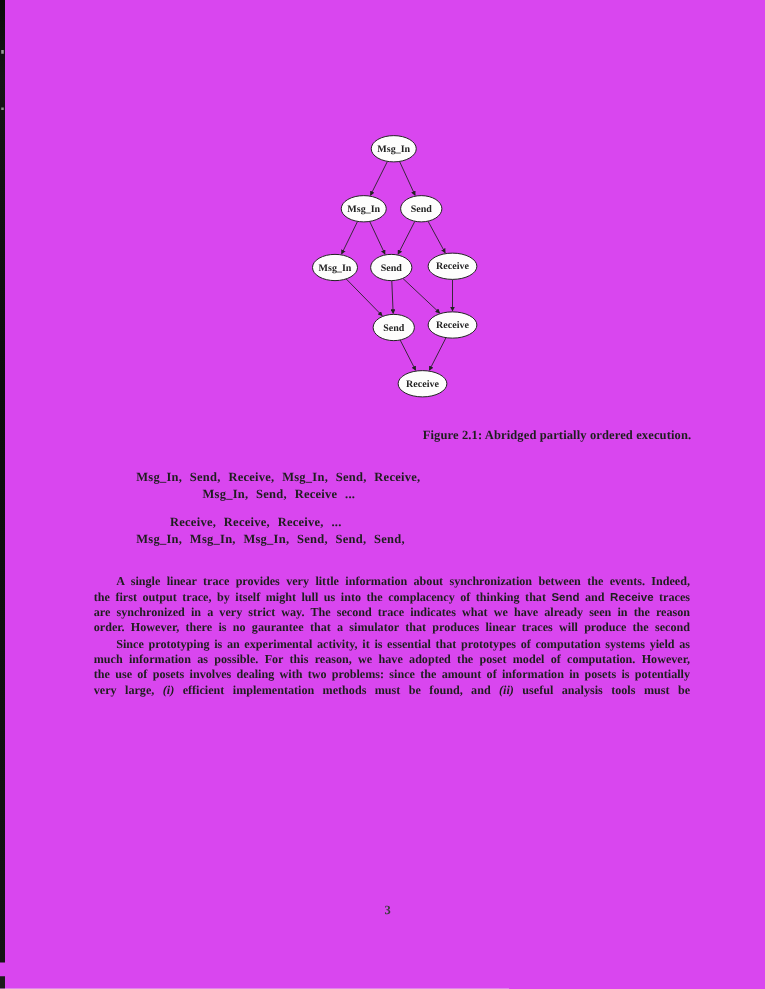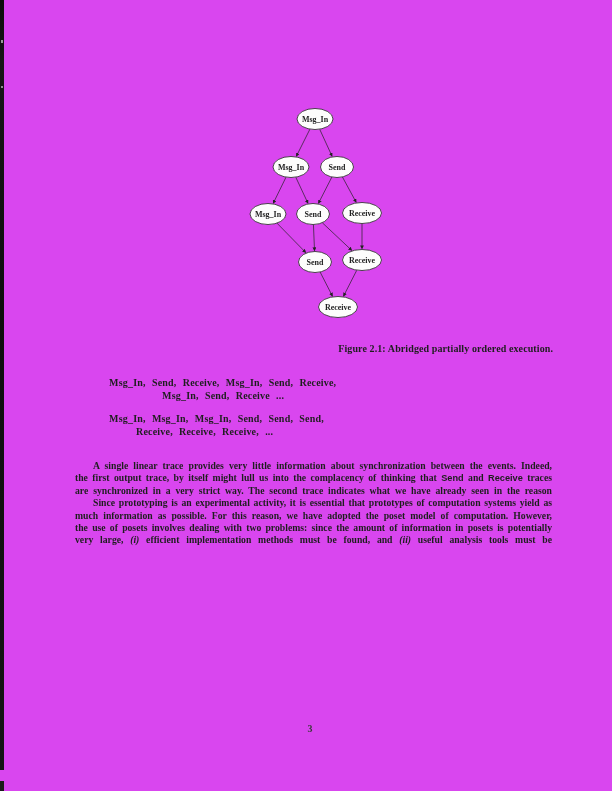--- a/index.html
+++ b/index.html
@@ -115,30 +115,31 @@
     </svg>
 
   <div class="caption">Figure 2.1: Abridged partially ordered execution.</div>
 
   <div class="traces" id="traces">
       <div class="trace trace-0">
         <div class="trace-line">Msg_In, Send, Receive, Msg_In, Send, Receive,</div>
         <div class="trace-line cont">Msg_In, Send, Receive ...</div>
       </div>
       <div class="trace trace-1">
+        <div class="trace-line cont">Receive, Receive, Receive, ...</div>
         <div class="trace-line">Msg_In, Msg_In, Msg_In, Send, Send, Send,</div>
-        <div class="trace-line cont">Receive, Receive, Receive, ...</div>
       </div>
     </div>
 
   <div class="body-text" id="body-text">
       <div class="para">
         <div class="tline first"><span>A single linear trace provides very little information about synchronization between the events. Indeed,</span></div>
         <div class="tline"><span>the first output trace, by itself might lull us into the complacency of thinking that </span><span class="sans">Send</span><span> and </span><span class="sans">Receive</span><span> traces</span></div>
         <div class="tline"><span>are synchronized in a very strict way. The second trace indicates what we have already seen in the reason</span></div>
+        <div class="tline"><span>order. However, there is no gaurantee that a simulator that produces linear traces will produce the second</span></div>
       </div>
       <div class="para">
         <div class="tline first"><span>Since prototyping is an experimental activity, it is essential that prototypes of computation systems yield as</span></div>
         <div class="tline"><span>much information as possible. For this reason, we have adopted the poset model of computation. However,</span></div>
         <div class="tline"><span>the use of posets involves dealing with two problems: since the amount of information in posets is potentially</span></div>
         <div class="tline"><span>very large, </span><span class="it">(i)</span><span> efficient implementation methods must be found, and </span><span class="it">(ii)</span><span> useful analysis tools must be</span></div>
       </div>
     </div>
 
   <div class="page-number">3</div>

